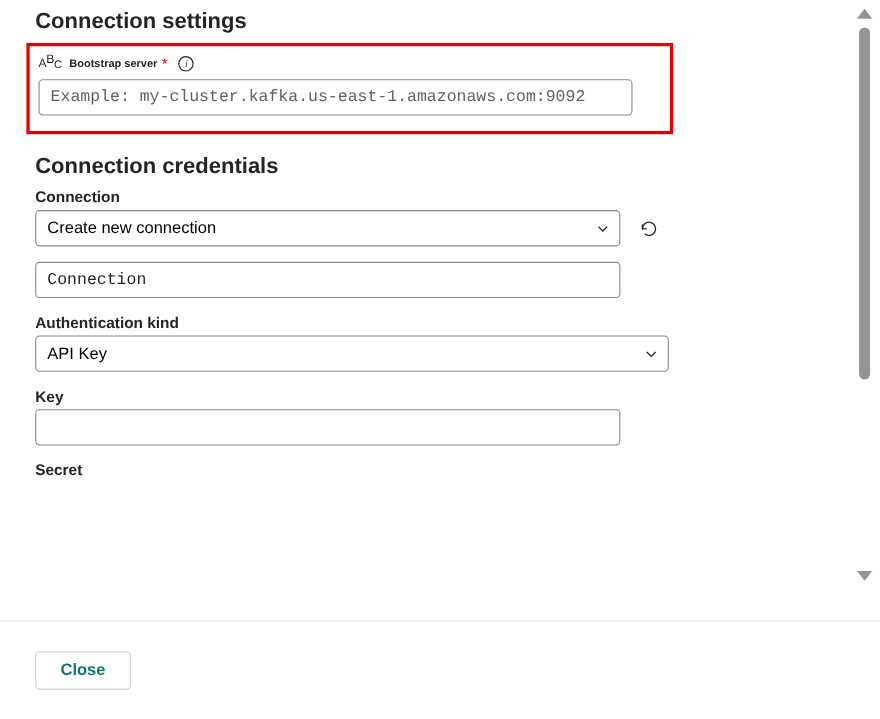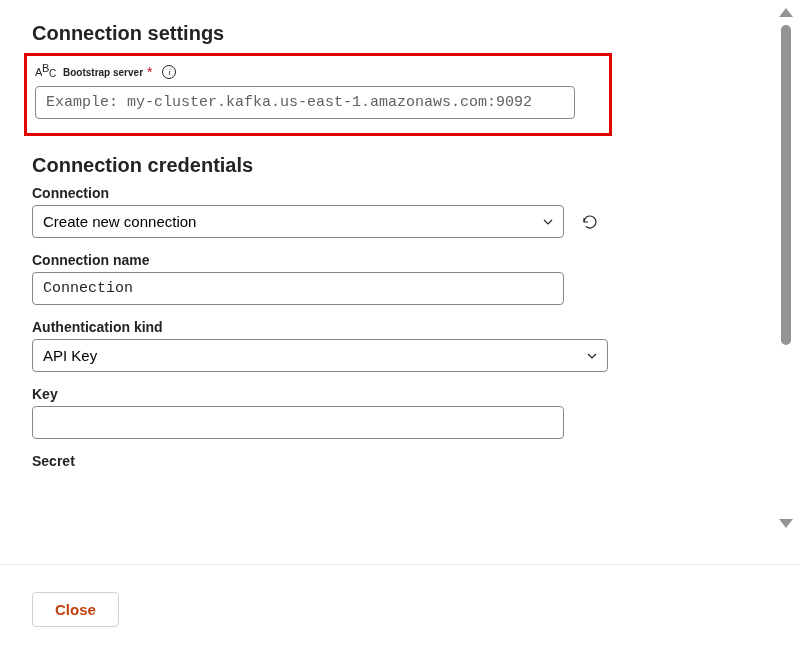--- a/index.html
+++ b/index.html
@@ -11,21 +11,21 @@
       font-family: "Segoe UI", -apple-system, sans-serif;
       font-size: 14px;
       color: #242424;
       background: #fff;
       width: 800px;
       height: 654px;
       position: relative;
       overflow: hidden;
     }
     .panel {
-      padding: 22px 32px 0 32px;
+      padding: 8px 32px 0 32px;
       height: 540px;
       overflow: hidden;
     }
     .section-heading {
       font-size: 20px;
       font-weight: 600;
       color: #242424;
       margin-bottom: 8px;
     }
     .highlight-box {
@@ -168,21 +168,21 @@
       padding: 8px 22px;
       border-radius: 4px;
       font-size: 15px;
       font-weight: 600;
       cursor: pointer;
       font-family: inherit;
     }
     .btn-secondary {
       background: #fff;
       border: 1px solid #d1d1d1;
-      color: #c2410c;
+      color: #0f766e;
     }
     .btn-primary {
       background: #f0f0f0;
       border: 1px solid #f0f0f0;
       color: #bdbdbd;
       cursor: default;
     }
     .scroll-track {
       position: absolute;
       right: 2px;
@@ -255,21 +255,20 @@
           <span class="refresh-icon">
             <svg width="18" height="18" viewBox="0 0 18 18">
                 <path d="M 3 9 A 6 6 0 1 1 5 13.5" stroke="#242424" stroke-width="1.2" fill="none"></path>
                 <path d="M 3 5 L 3 9 L 7 9" stroke="#242424" stroke-width="1.2" fill="none"></path>
               </svg>
           </span>
         </div>
       </div>
 
       <div class="field-group">
-        <label class="simple-label">Connection name</label>
         <input type="text" class="text-input" style="max-width: 532px;" value="Connection">
       </div>
 
       <div class="field-group">
         <label class="simple-label">Authentication kind</label>
         <div class="select-wrap" style="width:576px">
           <button class="select-input">API Key</button>
           <svg class="chevron-down" width="12" height="12" viewBox="0 0 12 12">
               <path d="M2 4 L6 8 L10 4" stroke="#242424" stroke-width="1.2" fill="none"></path>
             </svg>

